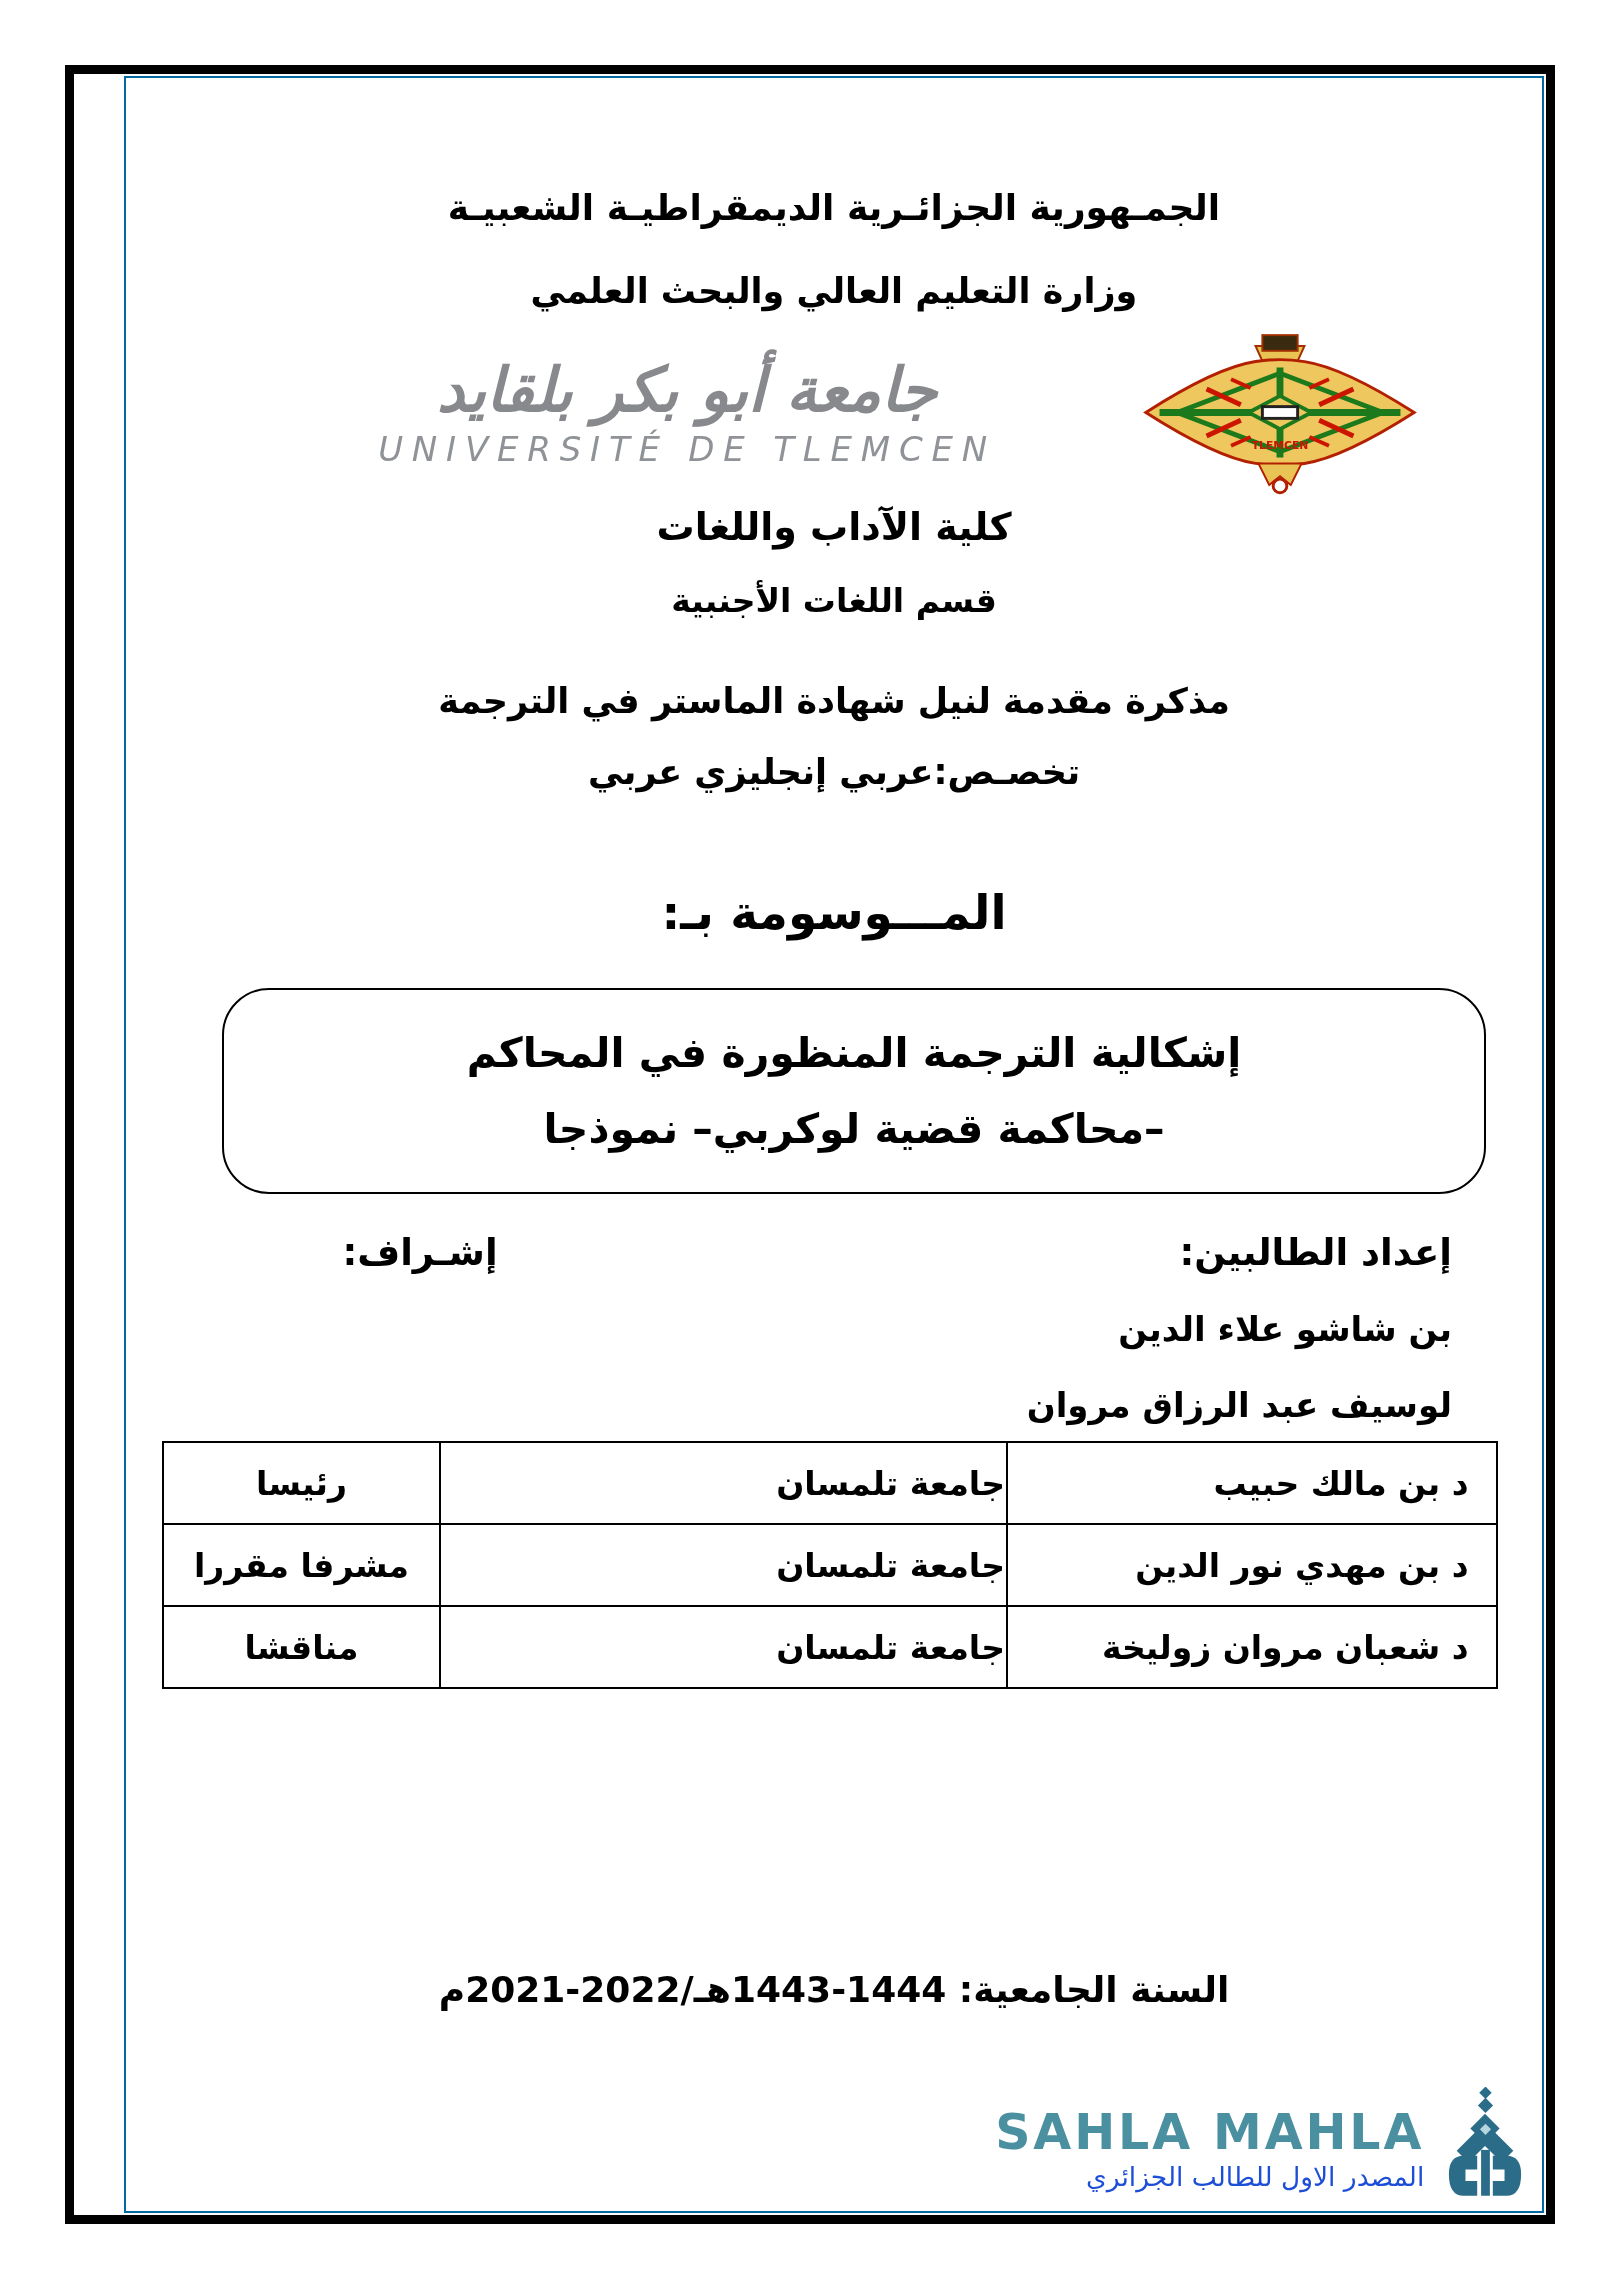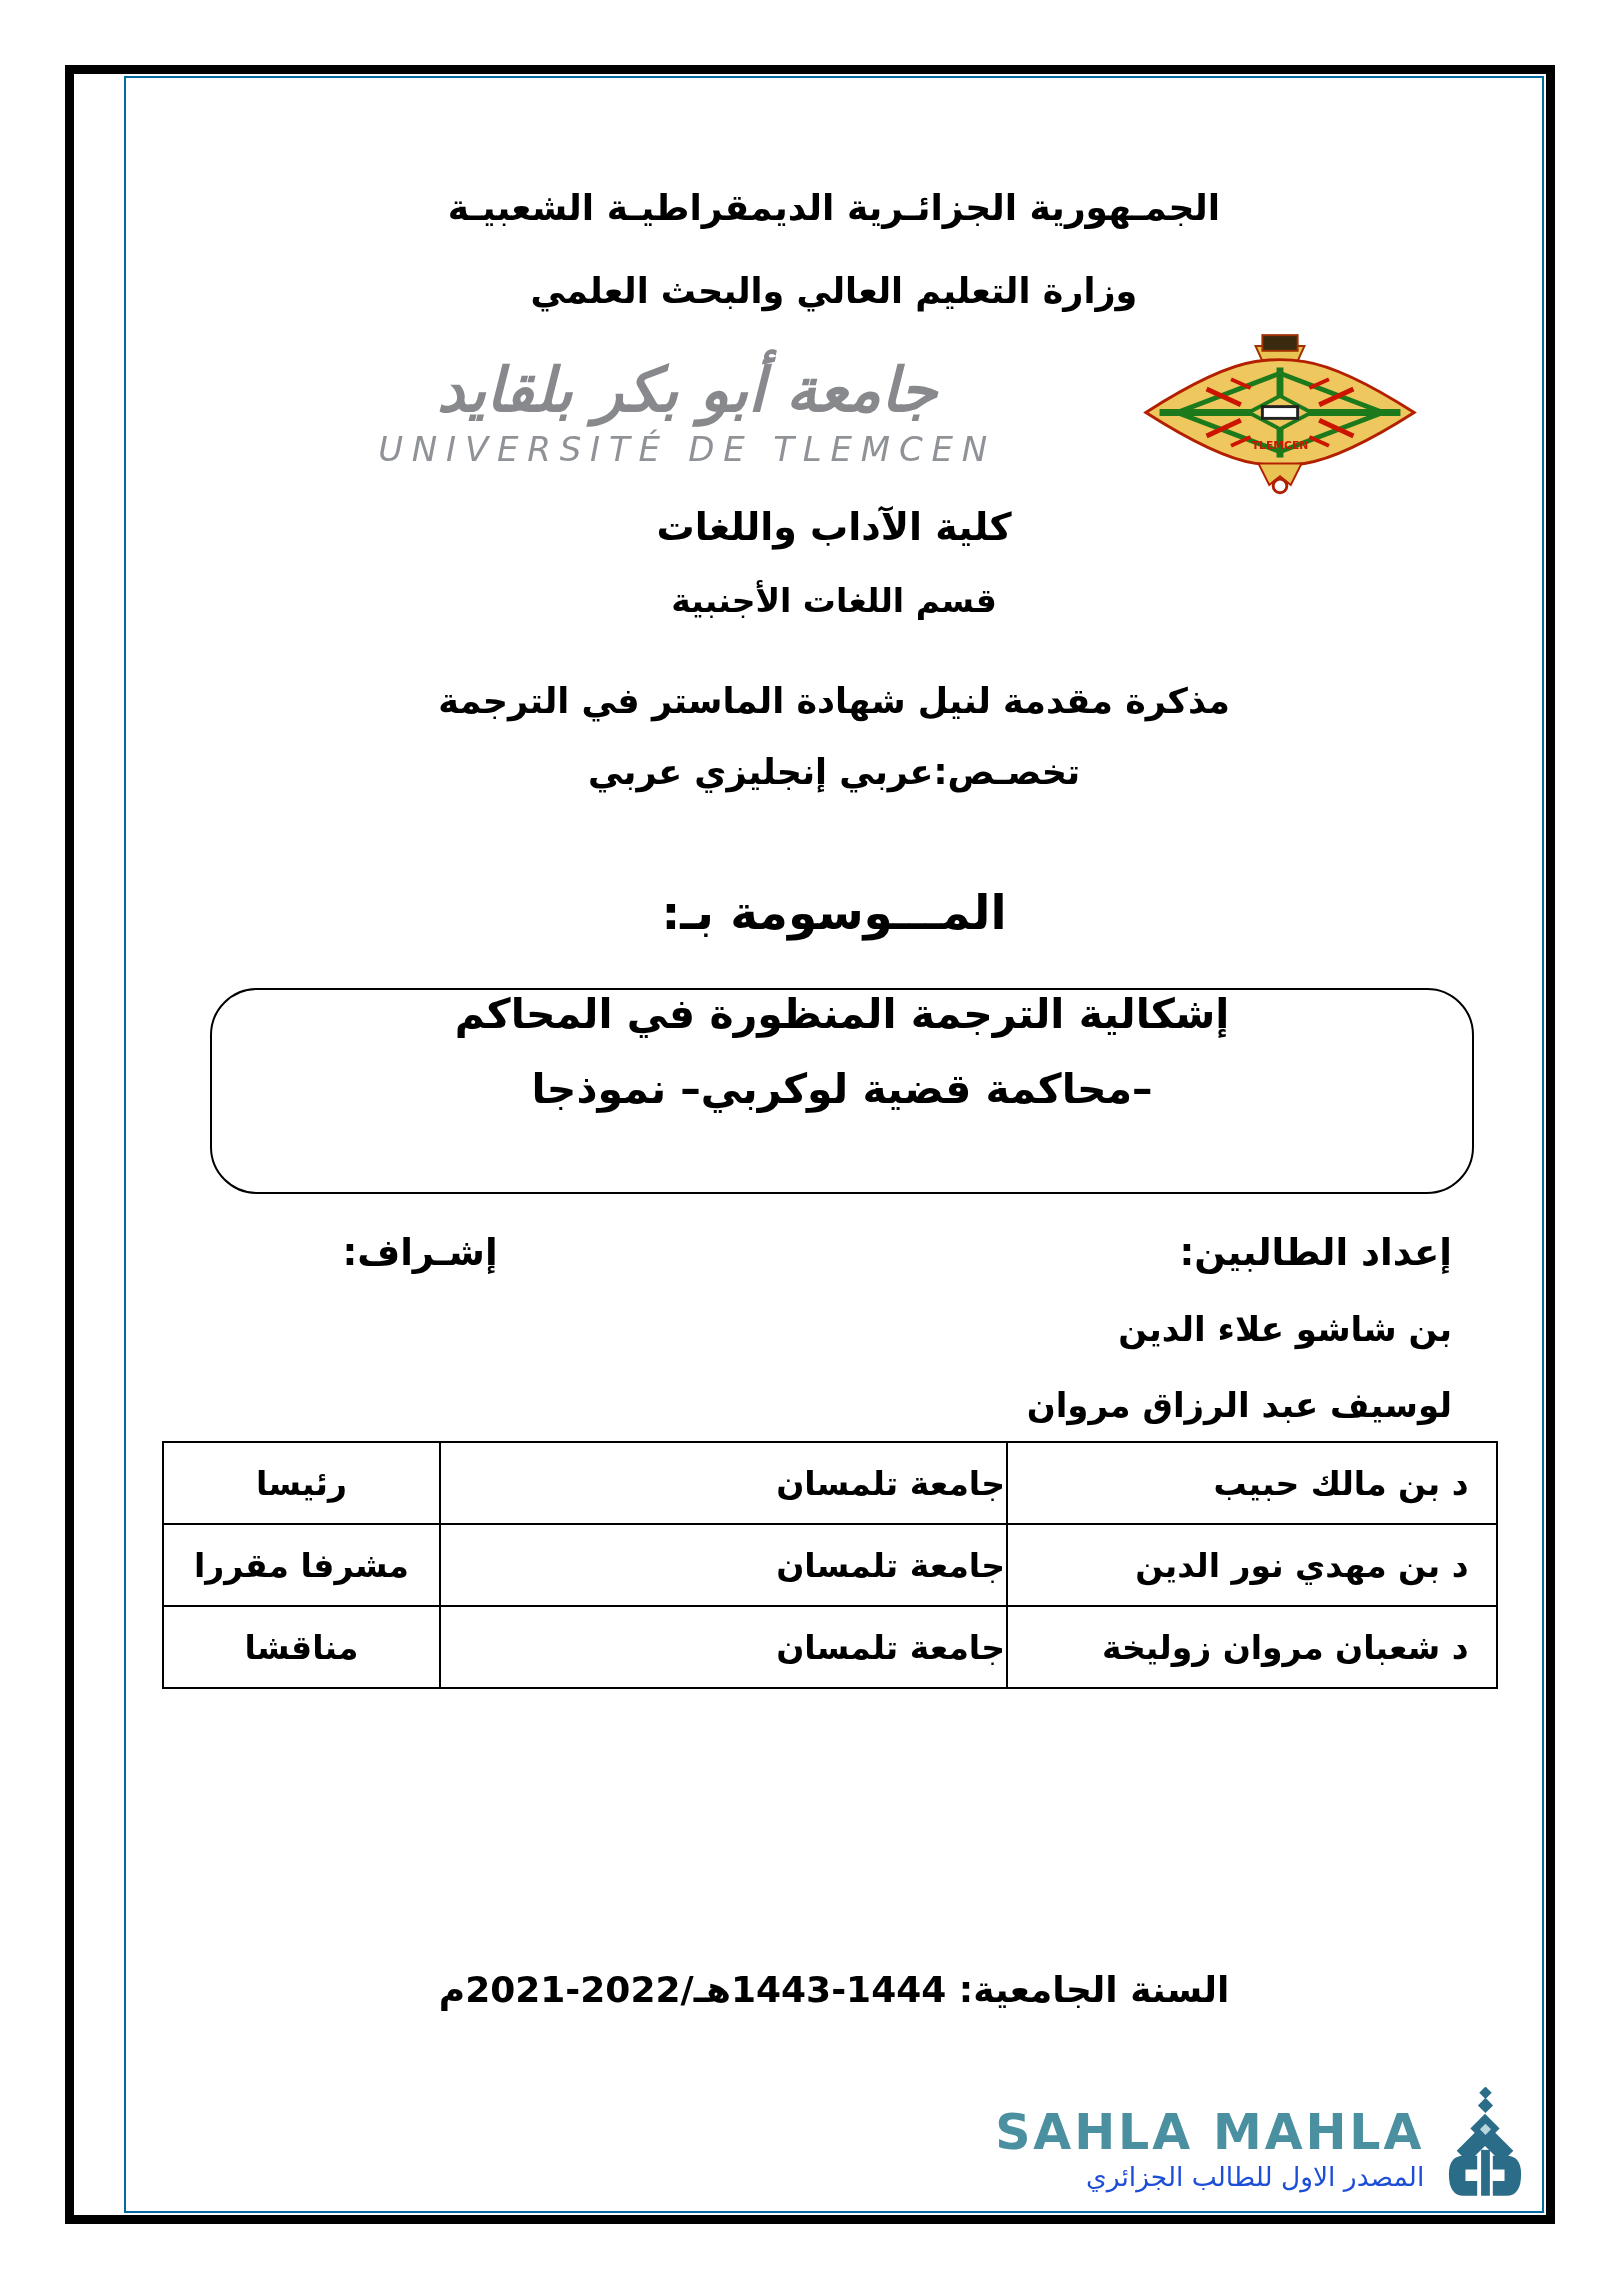--- a/index.html
+++ b/index.html
@@ -14,21 +14,21 @@
   .logo-row{position:absolute;top:247px;left:0;right:0;height:174px;display:flex;justify-content:center;align-items:center;gap:9.8px;}
   .logo-text{width:882px;text-align:center;font-style:italic;}
   .logo-arabic{font-size:61px;font-weight:bold;color:#87898c;direction:rtl;line-height:69px;}
   .logo-french{font-size:34px;color:#8f9296;letter-spacing:8.8px;margin-top:5.9px;direction:ltr;}
   .emblem{width:284px;height:169px;flex:0 0 auto;}
   .faculty{top:420px;font-size:38px;}
   .department{top:493px;font-size:33px;}
   .thesis-intro{top:594px;font-size:35px;}
   .specialty{top:665px;font-size:35px;}
   .entitled{top:800px;font-size:47px;line-height:69px;height:69px;}
-  .title-box{position:absolute;top:910px;left:84px;width:1260px;height:202px;border:2.9px solid #000;border-radius:47px;display:flex;flex-direction:column;align-items:center;gap:27.4px;}
+  .title-box{position:absolute;top:910px;left:96px;width:1260px;height:202px;border:2.9px solid #000;border-radius:47px;display:flex;flex-direction:column;justify-content:center;align-items:center;gap:27.4px;}
   .title-line{font-size:41px;font-weight:bold;direction:rtl;text-align:center;}
   .authors-block{position:absolute;top:1145px;right:90px;text-align:right;direction:rtl;}
   .supervision-block{position:absolute;top:1145px;left:88px;width:412px;text-align:center;direction:rtl;}
   .section-label{font-size:37px;font-weight:bold;height:59px;line-height:59px;}
   .person-name{font-size:34px;font-weight:bold;height:59px;line-height:59px;margin-top:17.6px;}
   .committee{position:absolute;top:1363px;left:36px;width:1334px;border-collapse:collapse;direction:rtl;table-layout:fixed;}
   .committee td{border-top:2.9px solid #000;border-bottom:2.9px solid #000;border-left:2px solid #000;border-right:2px solid #000;font-weight:bold;vertical-align:middle;}
   .committee .t-head{height:80px;text-align:center;font-size:38px;}
   .committee .t-row td{height:78px;font-size:33px;}
   .committee .cell-name{text-align:right;padding-right:27.4px;}

